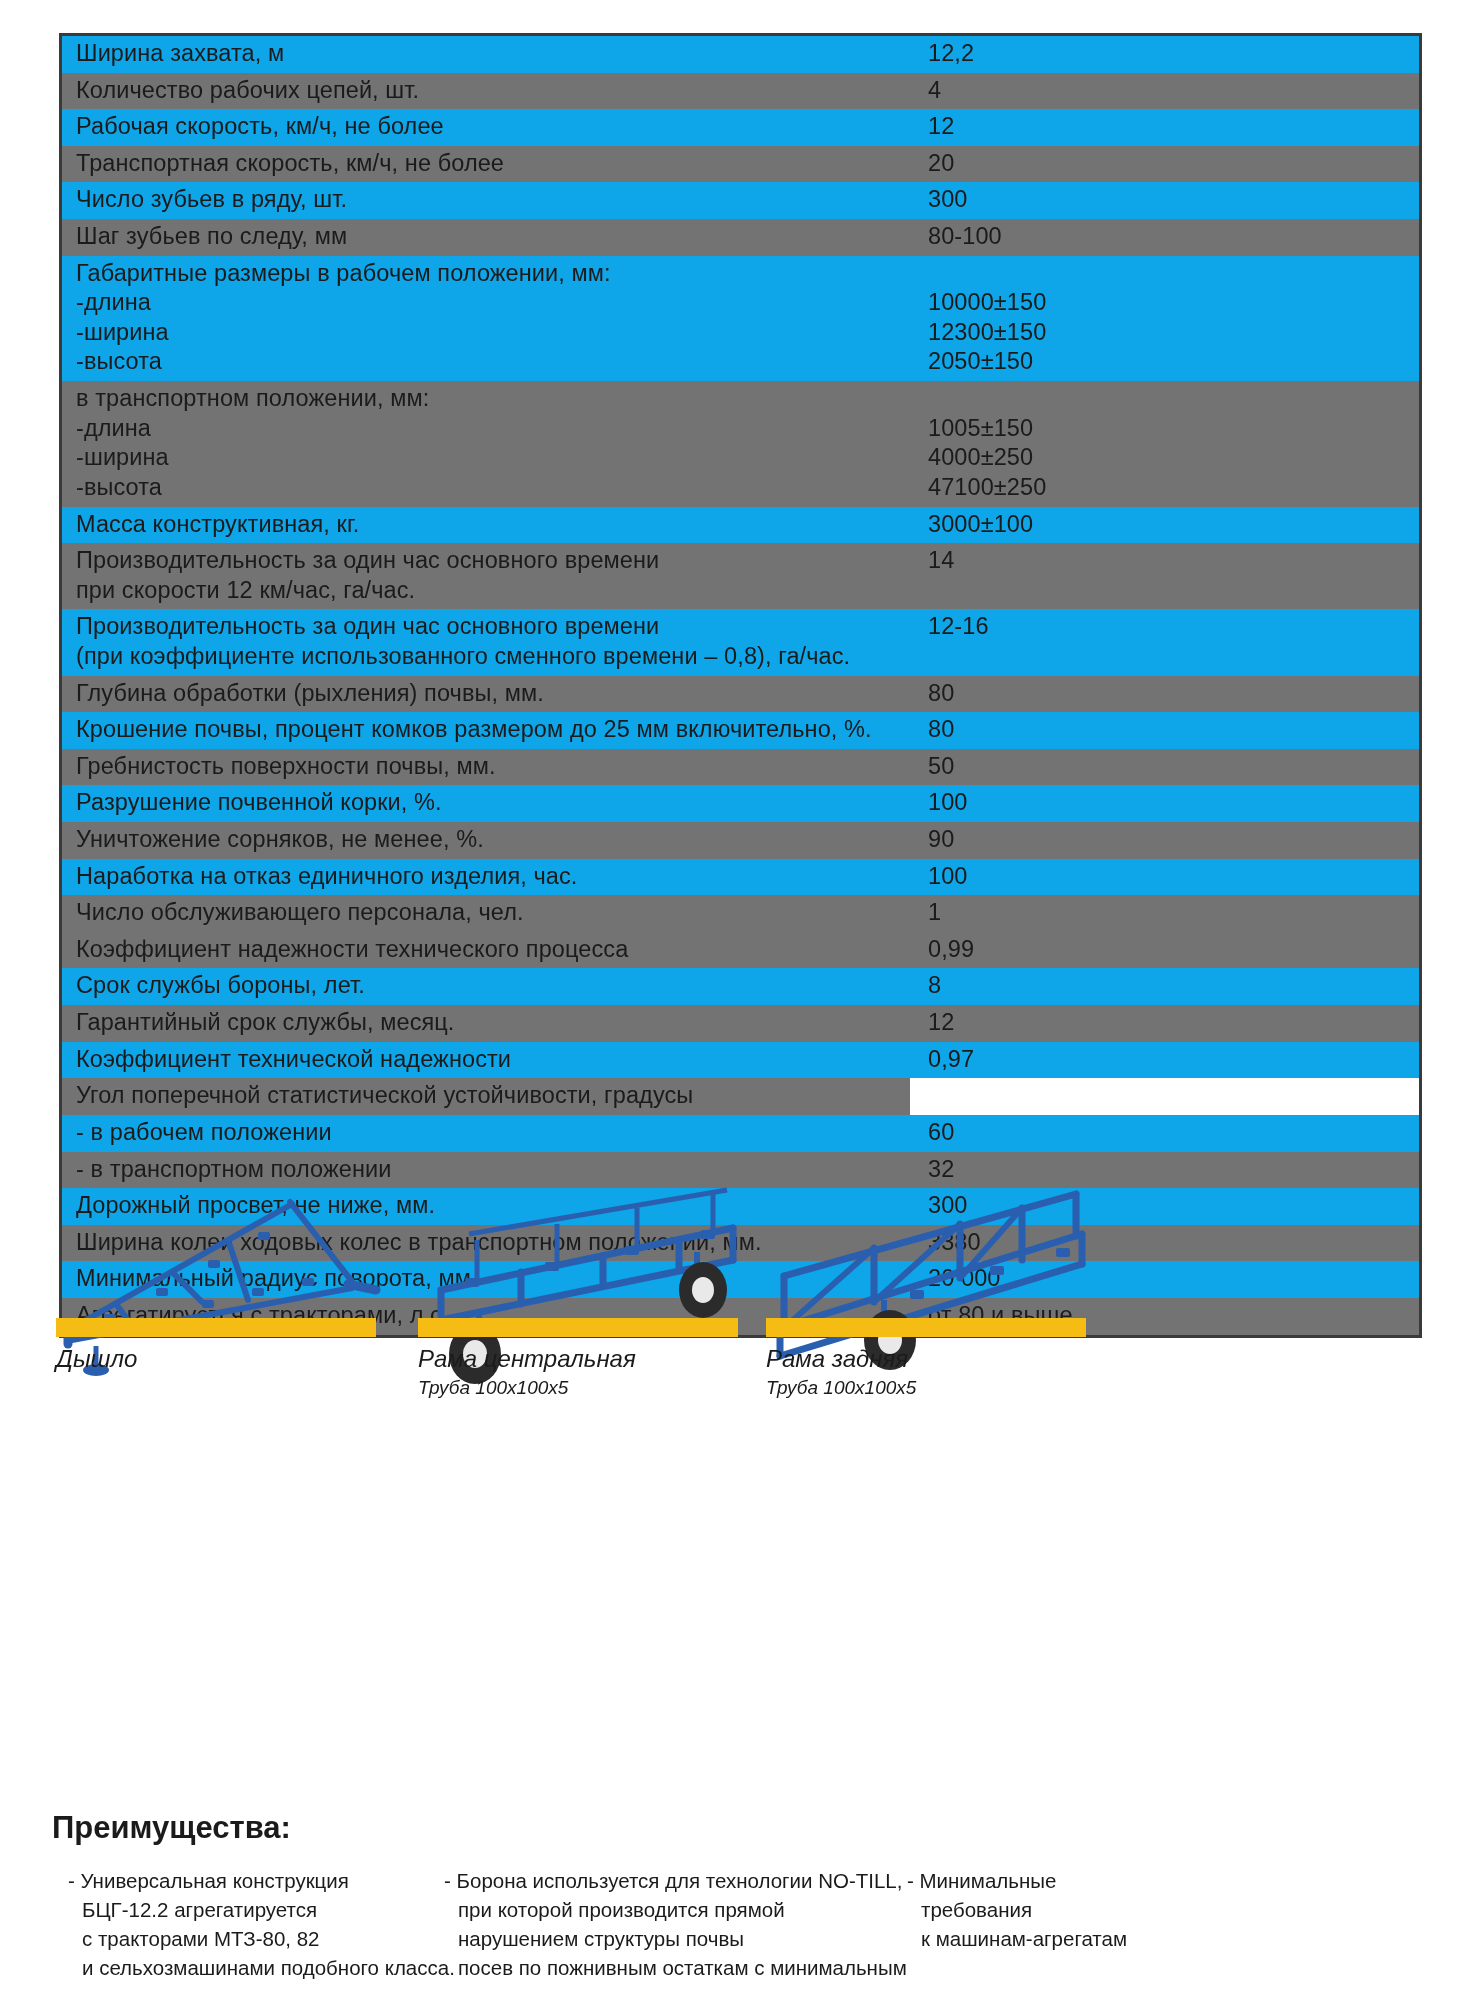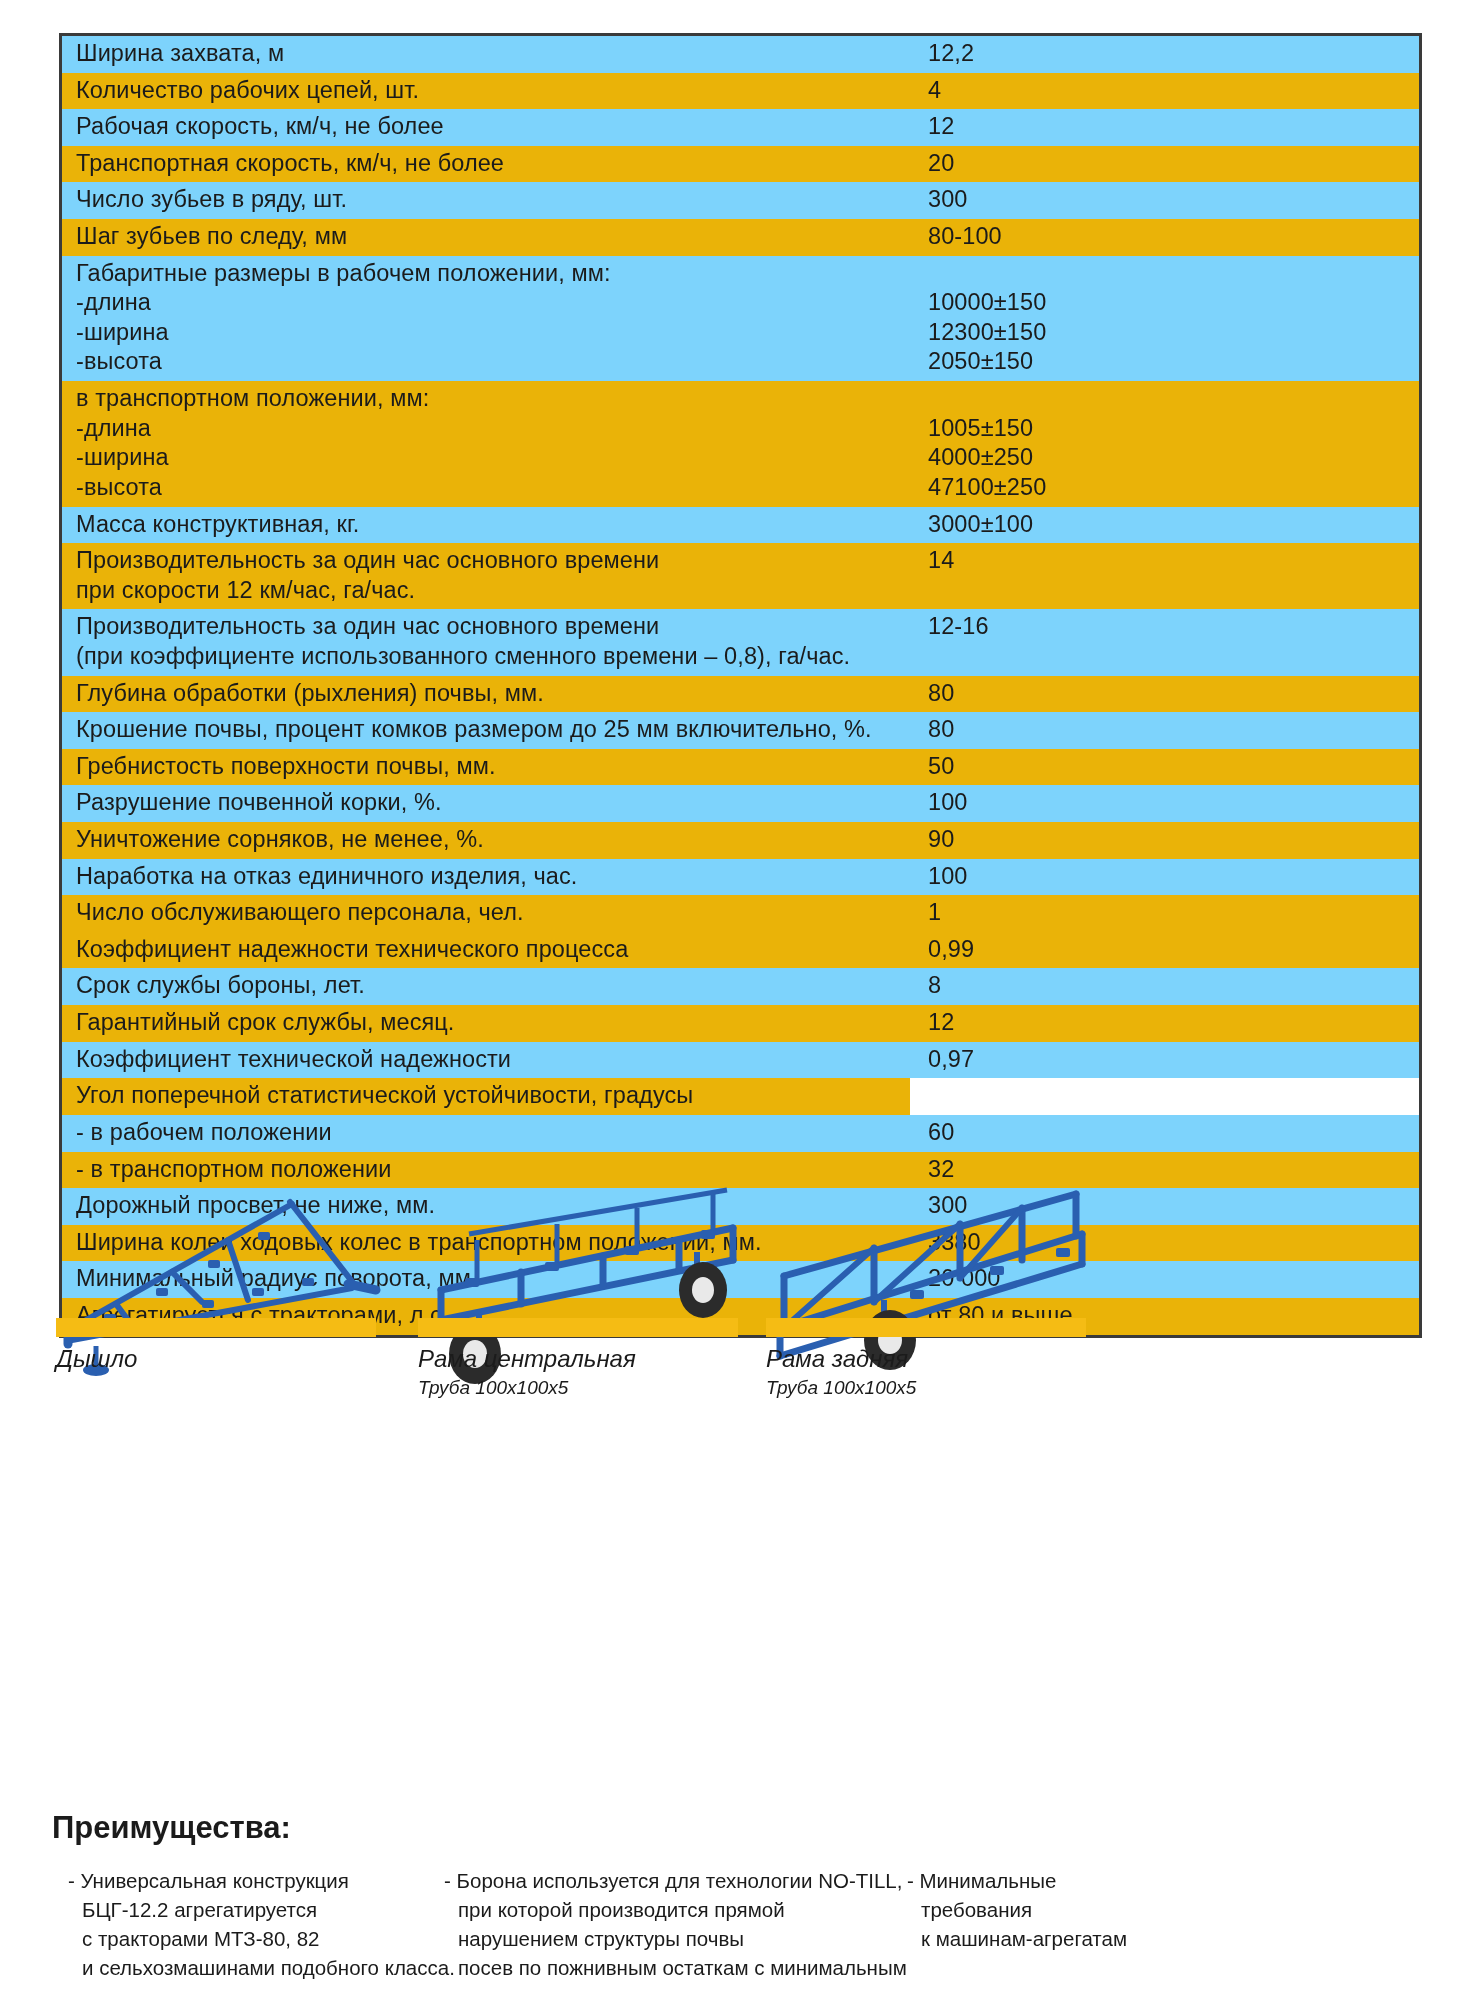--- a/index.html
+++ b/index.html
@@ -33,22 +33,22 @@
   table.spec td {
     font-size: 23.5px;
     line-height: 1.26;
     padding: 3px 0 4px 14px;
     vertical-align: top;
     font-weight: 400;
     letter-spacing: 0.1px;
   }
   table.spec td.label { width: 848px; }
   table.spec td.value { width: auto; padding-left: 18px; }
-  tr.zebra td { background: #7dd3fc; }
-  tr.plain td { background: #eab308; }
+  tr.zebra td { background: #0ea5e9; }
+  tr.plain td { background: #737373; }
   td.v-blank { background: transparent !important; }
   .lbl-line { display: block; }
   .val-line { display: block; }
 
   
   #parts {
     position: absolute;
     left: 52px;
     top: 1168px;
     width: 1380px;

